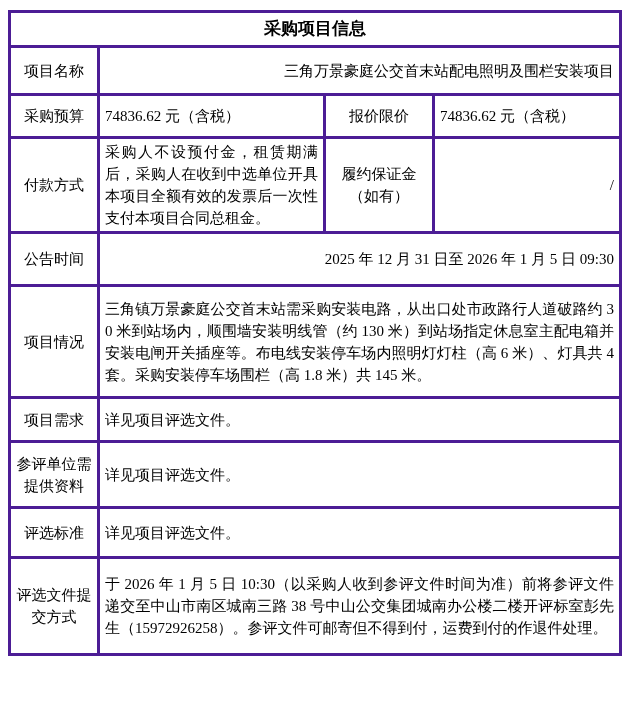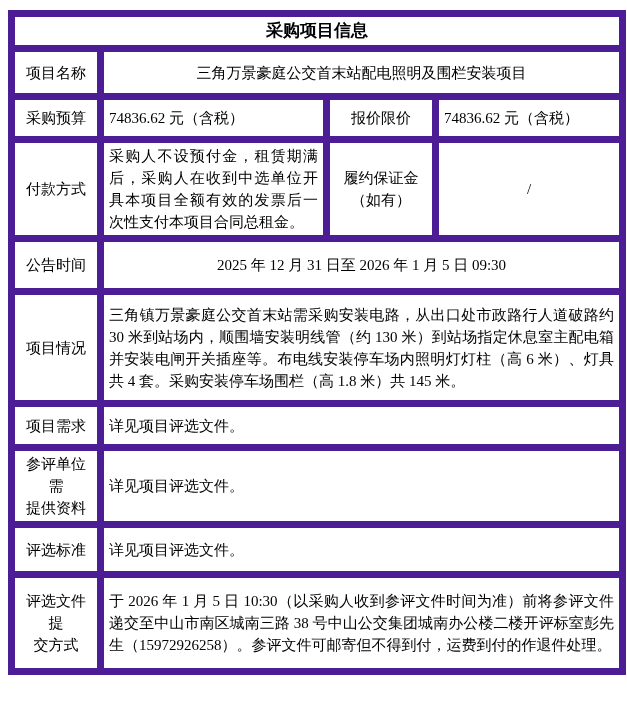--- a/index.html
+++ b/index.html
@@ -15,30 +15,30 @@
   table.info {
     border-collapse: collapse;
     table-layout: fixed;
     width: 611px;
     border: 2px solid #000000;
     font-family: "Liberation Serif", "DejaVu Serif", serif;
     font-size: 15px;
     color: #000000;
   }
   table.info td {
-    border: 7px solid #4c1d95;
+    border: 3px solid #4c1d95;
     padding: 2px 5px;
     vertical-align: middle;
     line-height: 22px;
     white-space: pre-line;
     overflow: hidden;
     word-break: break-all;
   }
   td.lbl  { text-align: center; }
-  td.ctr  { text-align: center; }
+  td.ctr  { text-align: right; }
   td.lft  { text-align: left; }
   td.jst  { text-align: justify; }
   tr.r-title td {
     font-size: 17px;
     font-weight: bold;
     text-align: center;
   }
   tr.r-title    { height: 35px; }
   tr.r-name     { height: 48px; }
   tr.r-budget   { height: 43px; }

